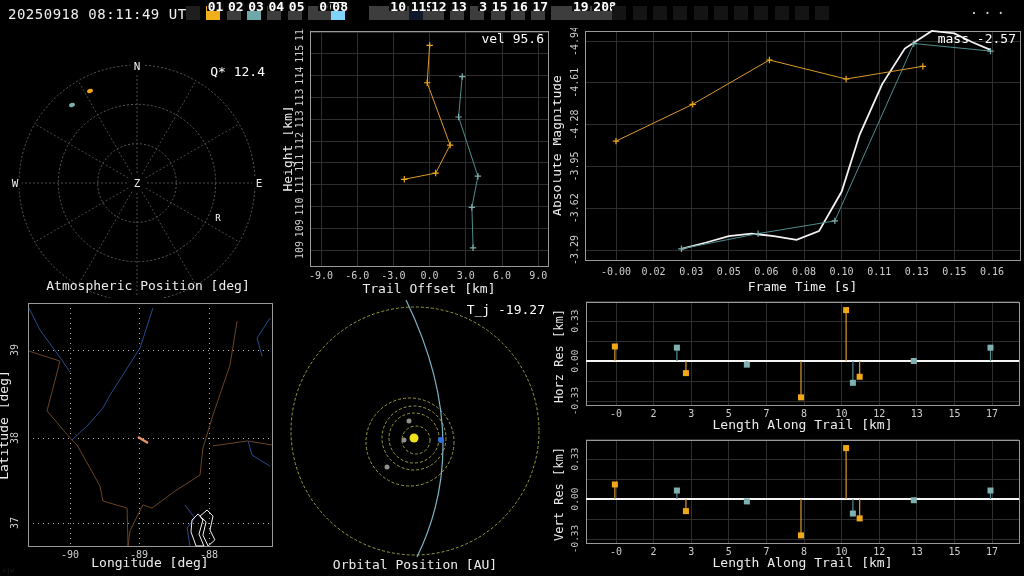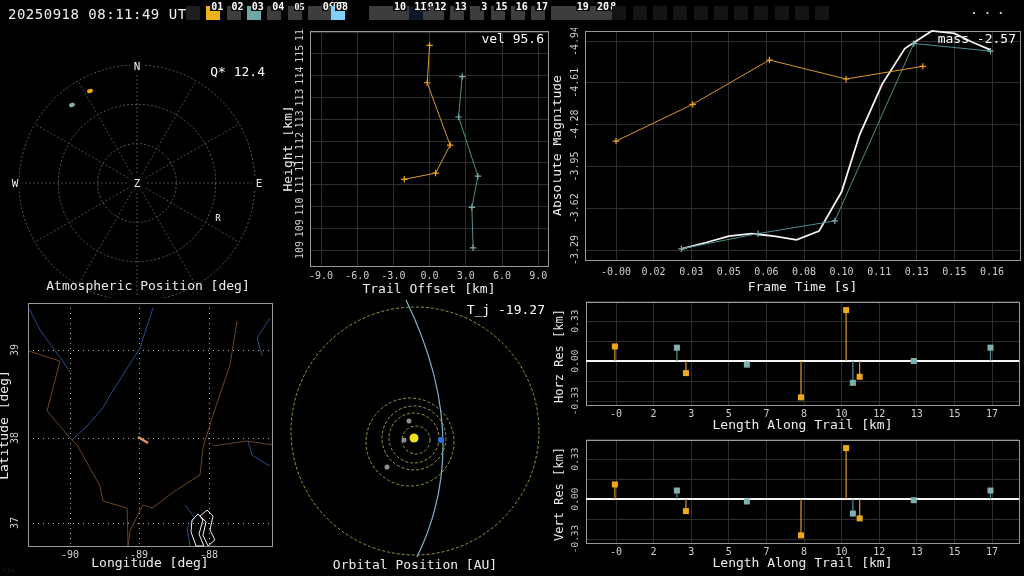--- a/index.html
+++ b/index.html
@@ -2,21 +2,21 @@
 <html><head>
 <meta charset="utf-8">
 <style>
   html,body{margin:0;padding:0;background:#000;}
   #root{position:relative;width:1024px;height:576px;background:#000;overflow:hidden;
         font-family:"DejaVu Sans Mono","Liberation Mono",monospace;color:#e6e6e6;}
   #topbar{position:absolute;left:0;top:0;width:1024px;height:28px;}
   #timestamp{position:absolute;left:8px;top:6px;font-size:14px;letter-spacing:0.5px;color:#f0f0f0;}
   #framestrip{position:absolute;left:186px;top:6px;height:16px;}
   .sq{position:absolute;top:0;width:14px;height:14px;}
-  .sq .lbl{position:absolute;top:-3px;right:-4px;font-size:10px;line-height:8px;color:#fff;
+  .sq .lbl{position:absolute;top:-3px;right:-4px;font-size:13px;line-height:8px;color:#fff;
            background:#0a0a0a;padding:0 1px;font-weight:bold;}
   #overflow{position:absolute;right:14px;top:1px;font-size:14px;letter-spacing:5px;color:#cfcfcf;cursor:pointer;}
   .panel{position:absolute;}
   svg text{font-family:"DejaVu Sans Mono","Liberation Mono",monospace;}
 </style>
 </head>
 <body>
 
 <div id="root">
   <div id="topbar">
@@ -28,21 +28,21 @@
         </div>
         <div class="sq" style="left: 40.6px; background: rgb(61, 61, 61);">
           <span class="lbl">02</span>
         </div>
         <div class="sq" style="left: 60.9px; background: rgb(111, 168, 168);">
           <span class="lbl">03</span>
         </div>
         <div class="sq" style="left: 81.2px; background: rgb(61, 61, 61);">
           <span class="lbl">04</span>
         </div>
-        <div class="sq" style="left: 101.5px; background: rgb(61, 61, 61); font-family: Liberation Serif, serif;">
+        <div class="sq" style="left: 101.5px; background: rgb(61, 61, 61);">
           <span class="lbl">05</span>
         </div>
         <div class="sq" style="left: 121.8px; background: rgb(61, 61, 61); padding-left: 10px;">
           <span class="lbl">06</span>
         </div>
         <div class="sq" style="left: 142.1px; background: rgb(61, 61, 61);">
           <span class="lbl">07</span>
         </div>
         <div class="sq" style="left: 145px; background: #7dd3fc;">
           <span class="lbl">08</span>

